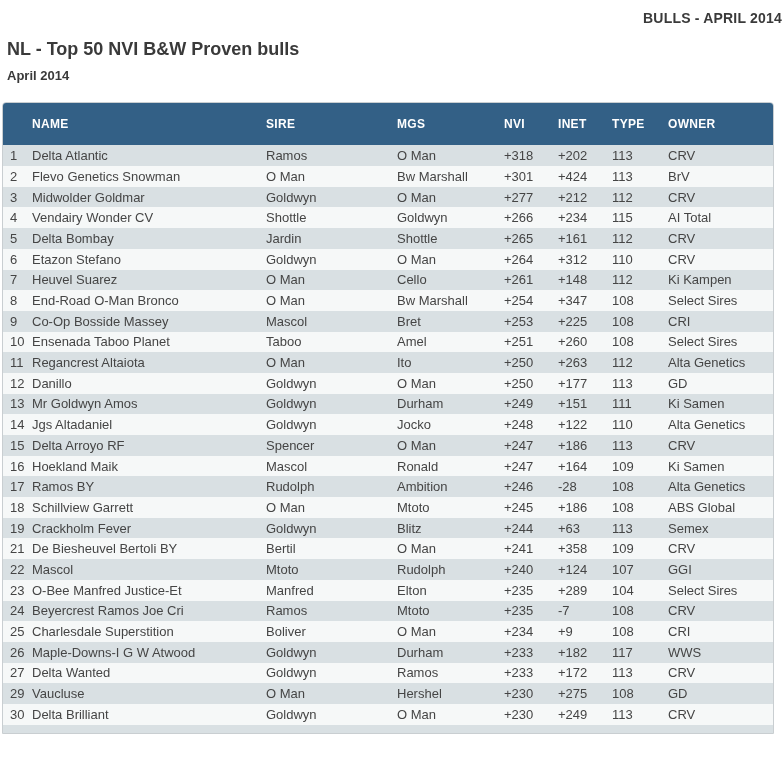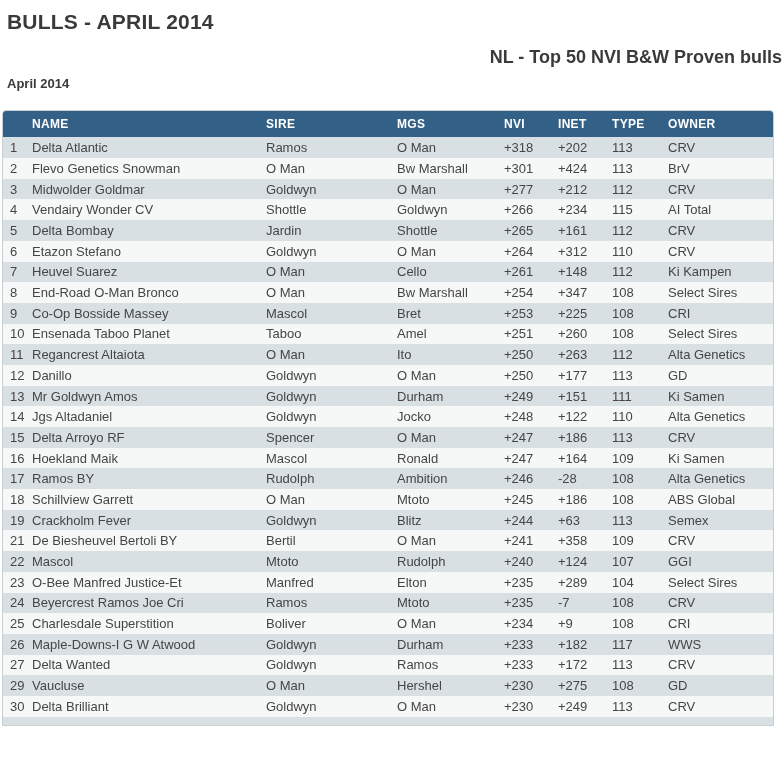--- a/index.html
+++ b/index.html
@@ -17,34 +17,34 @@
     background: #ffffff;
     font-family: "Liberation Sans", "DejaVu Sans", sans-serif;
   }
   .page {
     width: 782px;
     height: 757px;
     overflow: hidden;
     background: #ffffff;
   }
   .page-title {
-    font-size: 21px;
+    font-size: 14px;
     font-weight: bold;
     color: var(--title-text);
     margin: 10px 0 0 7px;
     line-height: 1.15;
     letter-spacing: 0.2px;
+    text-align: right;
   }
   .page-subtitle {
     font-size: 18px;
     font-weight: bold;
     color: var(--title-text);
     margin: 13px 0 0 7px;
     line-height: 1.15;
-    text-align: right;
   }
   .period-label {
     font-size: 13px;
     font-weight: bold;
     color: var(--title-text);
     margin: 8px 0 0 7px;
     line-height: 1.2;
   }
   .table-wrap {
     margin: 19px 8px 0 2px;
@@ -58,21 +58,21 @@
     table-layout: fixed;
     width: 770px;
   }
   thead th {
     background: var(--header-bg);
     color: var(--header-text);
     font-size: 12px;
     font-weight: bold;
     letter-spacing: 0.3px;
     text-align: left;
-    height: 26px;
+    height: 42px;
     padding: 0;
     white-space: nowrap;
     overflow: hidden;
   }
   tbody td {
     font-size: 13px;
     color: var(--body-text);
     height: 20.7px;
     padding: 0;
     text-align: left;

